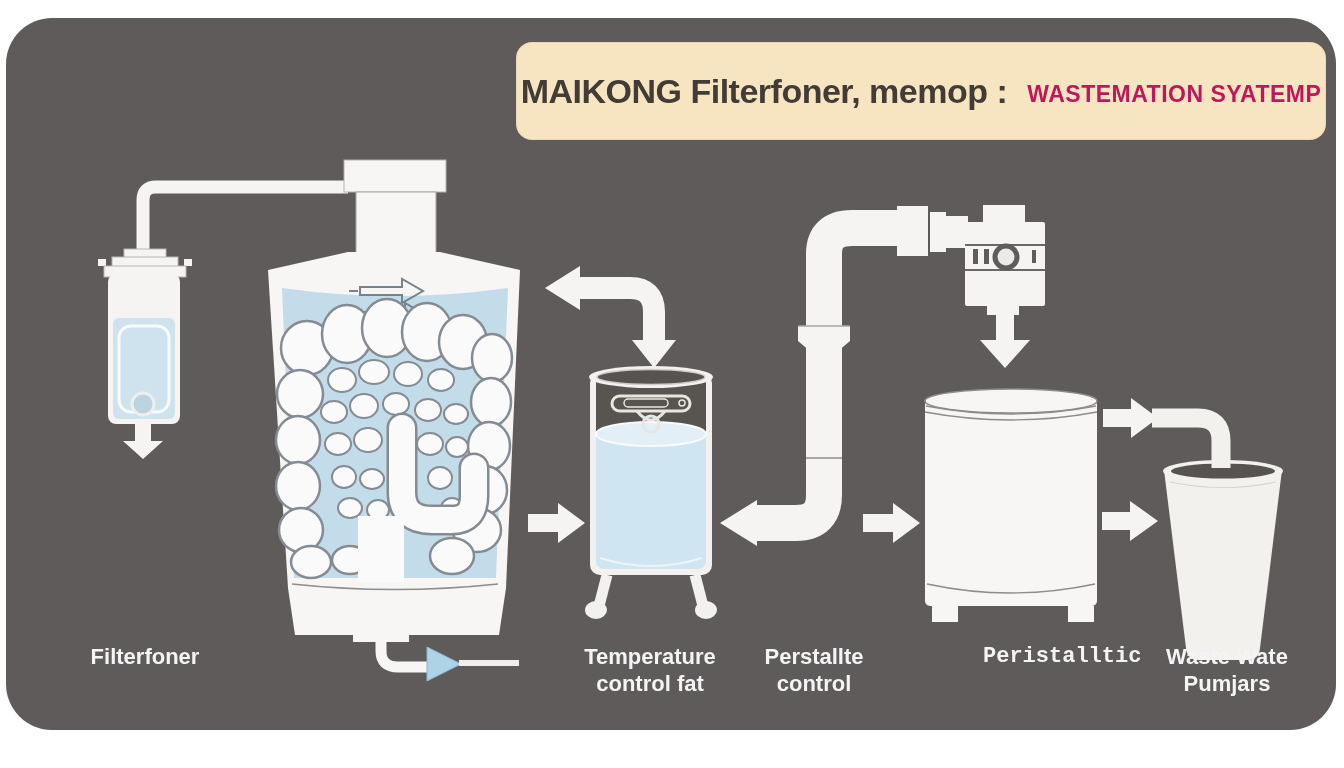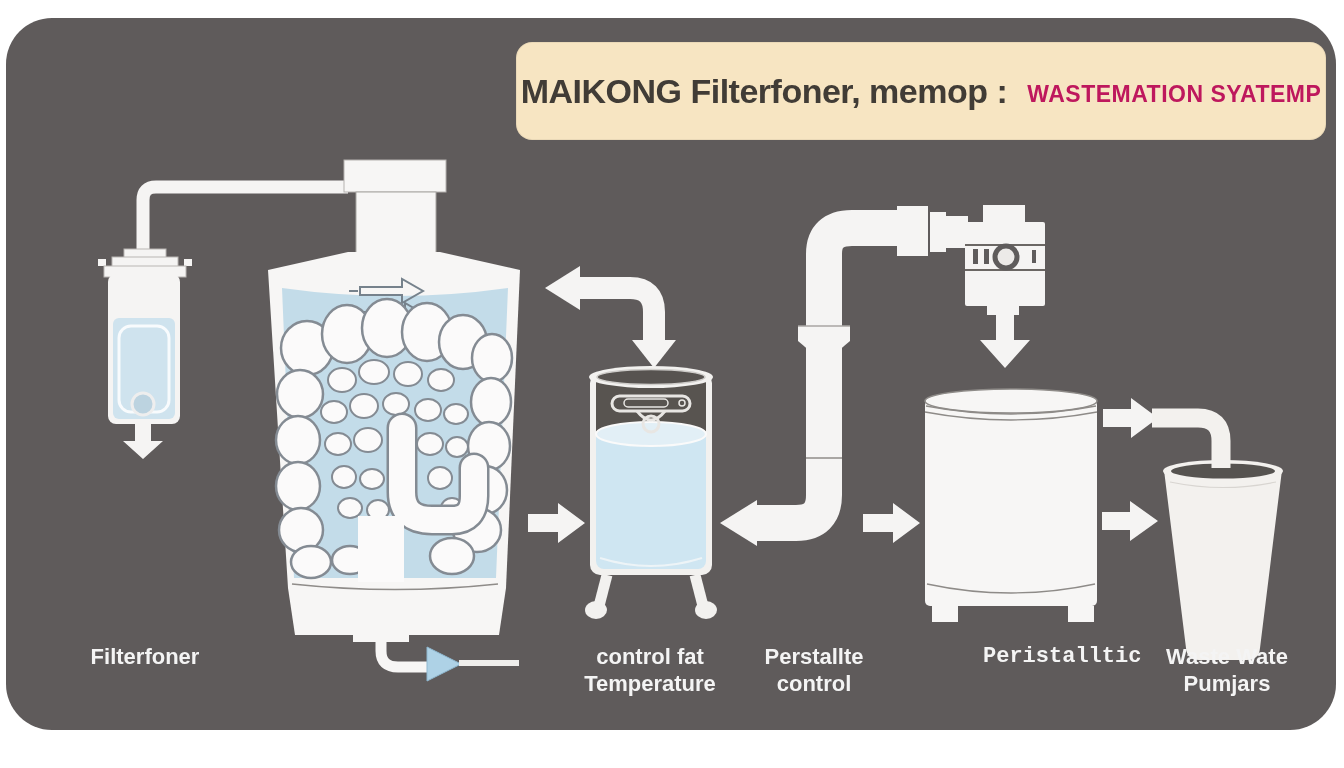--- a/index.html
+++ b/index.html
@@ -189,22 +189,22 @@
       <ellipse cx="1223" cy="471" rx="52" ry="7.5" fill="#565350"></ellipse>
       <path d="M1170,482 Q1223,493 1276,482" stroke="#d8d5d1" stroke-width="1.2" fill="none"></path>
     </g>
     <path d="M1152,418 L1198,418 Q1221,418 1221,441 L1221,468" stroke="#f3f1ee" stroke-width="19" fill="none"></path>
   </svg>
 
   <div class="lbl" style="left:55px;top:643px;width:180px;">
     <span>Filterfoner</span>
   </div>
   <div class="lbl" style="left:555px;top:643px;width:190px;">
+    <span>Temperature</span>
     <span>control fat</span>
-    <span>Temperature</span>
   </div>
   <div class="lbl" style="left:724px;top:643px;width:180px;">
     <span>Perstallte</span>
     <span>control</span>
   </div>
   <div class="lbl left-align" style="left:983px;top:643px;width:170px;font-family:Liberation Mono, monospace;">
     <span>Peristalltic</span>
   </div>
   <div class="lbl" style="left:1142px;top:643px;width:170px;">
     <span>Waste Wate</span>

